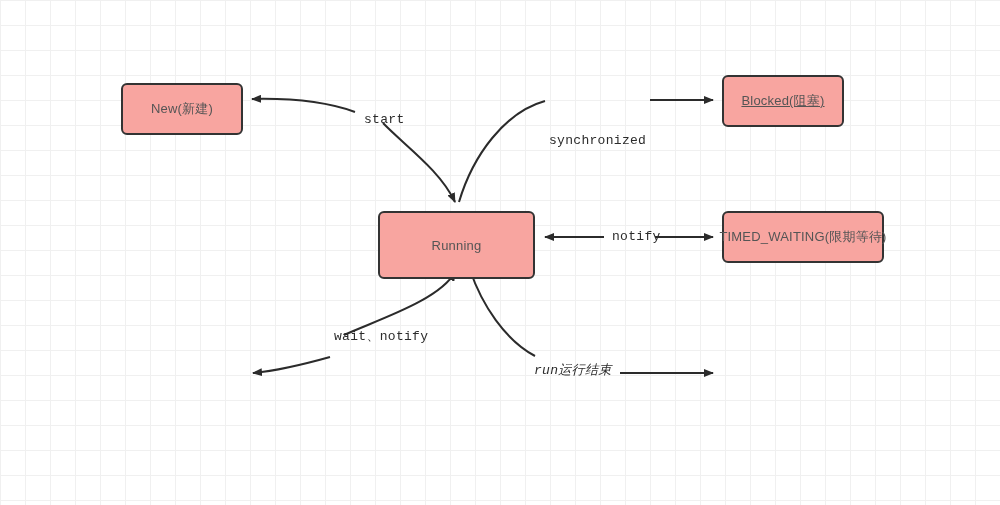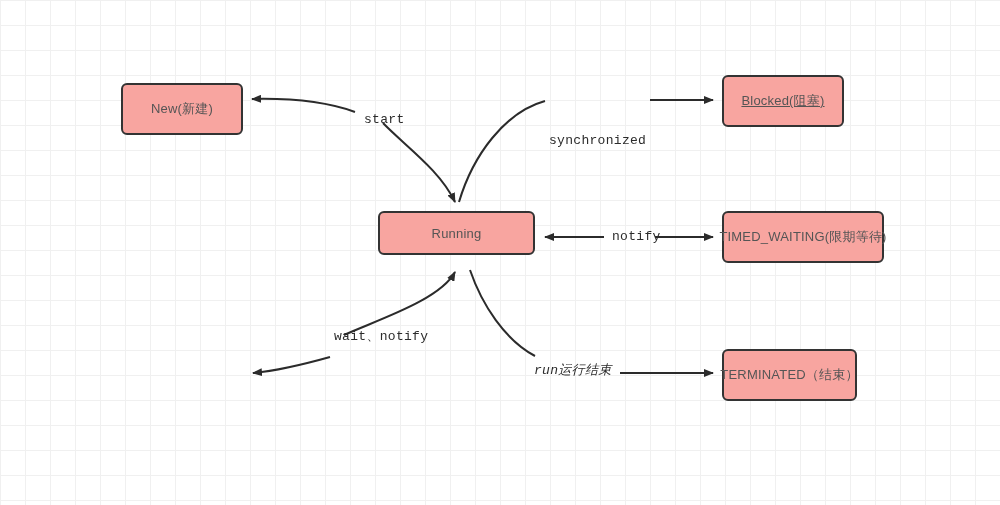--- a/index.html
+++ b/index.html
@@ -98,32 +98,29 @@
   </svg>
 
   <div class="node" style="left:121px; top:75px; width:122px; height:52px;margin-top:8px;">
     <span>New(新建)</span>
   </div>
 
   <div class="node" style="left:722px; top:75px; width:122px; height:52px;text-decoration:underline;">
     <span>Blocked(阻塞)</span>
   </div>
 
-  <div class="node" style="left:378px; top:211px; width:157px; height:44px;">
+  <div class="node" style="left:378px; top:211px; width:157px; height:68px;">
     <span>Running</span>
   </div>
 
   <div class="node" style="left:722px; top:211px; width:162px; height:52px;">
     <span>TIMED_WAITING(限期等待)</span>
   </div>
 
 
-  <div class="node" style="left:722px; top:349px; width:135px; height:52px;">
-    <span>TERMINATED（结束）</span>
-  </div>
 
   <div class="edge-label" style="left:364px; top:112px;">start</div>
 
   <div class="edge-label" style="left:549px; top:97px;margin-top:36px;">synchronized</div>
 
   <div class="edge-label" style="left:612px; top:229px;">notify</div>
 
   <div class="edge-label cjk" style="left:334px; top:327px;">wait、notify</div>
 
   <div class="edge-label cjk" style="left:534px; top:361px;font-style:italic;">run运行结束</div>

